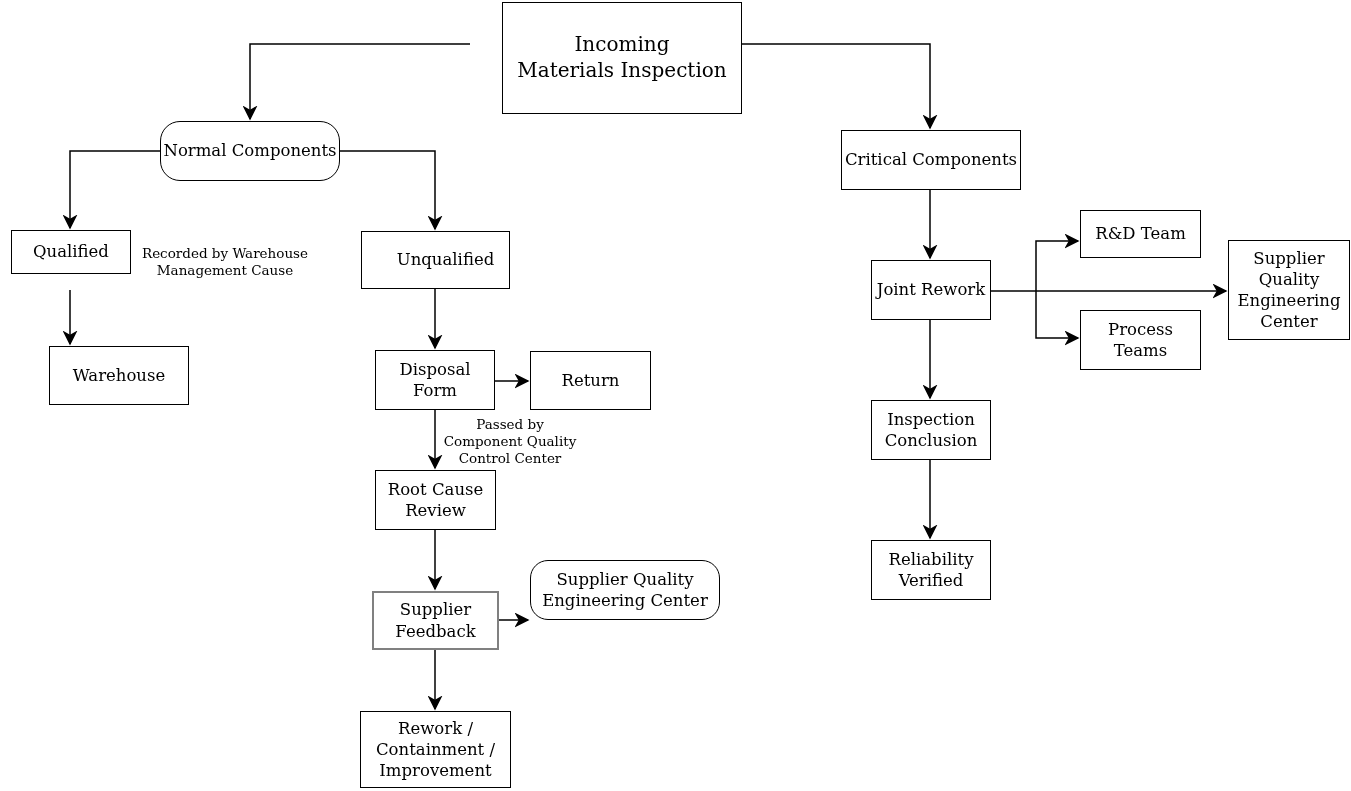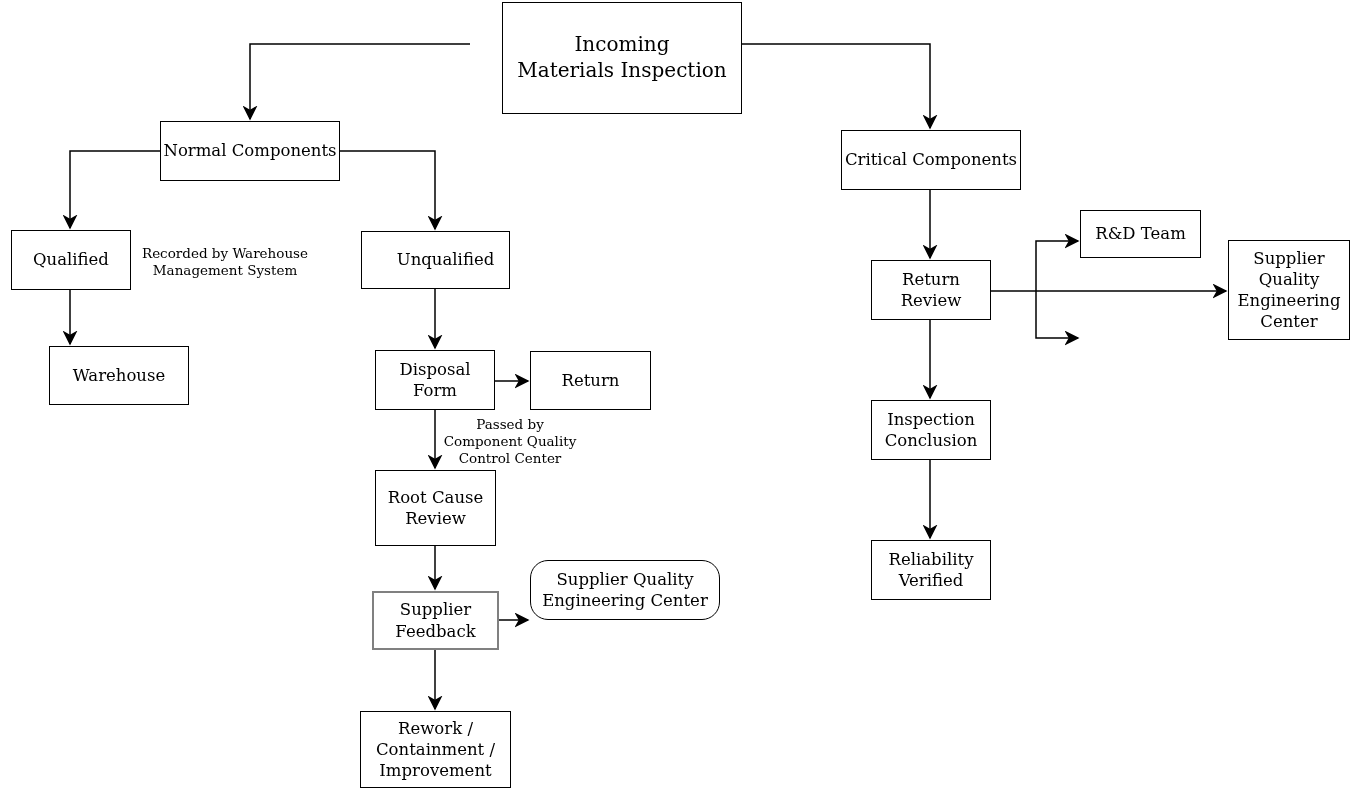--- a/index.html
+++ b/index.html
@@ -71,64 +71,66 @@
       <path d="M1036,291 L1036,241 L1078,241" marker-end="url(#arrow)"></path>
       <path d="M1036,291 L1036,338 L1078,338" marker-end="url(#arrow)"></path>
       <path d="M930,320 L930,398" marker-end="url(#arrow)"></path>
       <path d="M930,460 L930,538" marker-end="url(#arrow)"></path>
     </g>
   </svg>
 
   <div class="node title" style="left:470px; top:2px; width:240px; height:112px;margin-left:32px;">Incoming
 Materials Inspection</div>
 
-  <div class="node" style="left:160px; top:121px; width:180px; height:60px;">Normal Components</div>
+  <div class="node" style="left:160px; top:121px; width:180px; height:60px;border-radius:20px;">Normal Components</div>
 
-  <div class="node" style="left:11px; top:230px; width:120px; height:60px;">Qualified</div>
+  <div class="node" style="left:11px; top:230px; width:120px; height:44px;">Qualified</div>
 
   <div class="node" style="left:361px; top:231px; width:149px; height:58px;padding-left:20px;">Unqualified</div>
 
   <div class="node" style="left:1px; top:346px; width:140px; height:59px;margin-left:48px;">Warehouse</div>
 
   <div class="node" style="left:375px; top:350px; width:120px; height:60px;text-align:center;">Disposal
 Form</div>
 
   <div class="node" style="left:530px; top:351px; width:121px; height:59px;">Return</div>
 
-  <div class="node" style="left:375px; top:470px; width:121px; height:76px;">Root Cause
+  <div class="node" style="left:375px; top:470px; width:121px; height:60px;">Root Cause
 Review</div>
 
   <div class="node gray-border" style="left:372px; top:591px; width:127px; height:59px;">Supplier
 Feedback</div>
 
   <div class="node" style="left:530px; top:560px; width:190px; height:60px;border-radius:18px;">Supplier Quality
 Engineering Center</div>
 
   <div class="node" style="left:841px; top:130px; width:180px; height:60px;">Critical Components</div>
 
   <div class="node" style="left:360px; top:711px; width:151px; height:77px;">Rework /
 Containment /
 Improvement</div>
 
-  <div class="node" style="left:871px; top:260px; width:120px; height:60px;">Return Review</div>
+  <div class="node" style="left:871px; top:260px; width:120px; height:60px;">Joint Rework</div>
 
   <div class="node" style="left:1080px; top:210px; width:121px; height:48px;">R&amp;D Team</div>
 
+  <div class="node" style="left:1080px; top:310px; width:121px; height:60px;">Process
+Teams</div>
 
   <div class="node" style="left:1228px; top:240px; width:122px; height:100px;">Supplier
 Quality
 Engineering
 Center</div>
 
   <div class="node" style="left:871px; top:400px; width:120px; height:60px;">Inspection
 Conclusion</div>
 
   <div class="node" style="left:871px; top:540px; width:120px; height:60px;">Reliability
 Verified</div>
 
   <div class="annotation" style="left:125px; top:245px; width:200px;">Recorded by Warehouse
-Management System</div>
+Management Cause</div>
 
   <div class="annotation" style="left:425px; top:416px; width:170px;">Passed by
 Component Quality
 Control Center</div>
 
 </div>
 
 </body></html>

